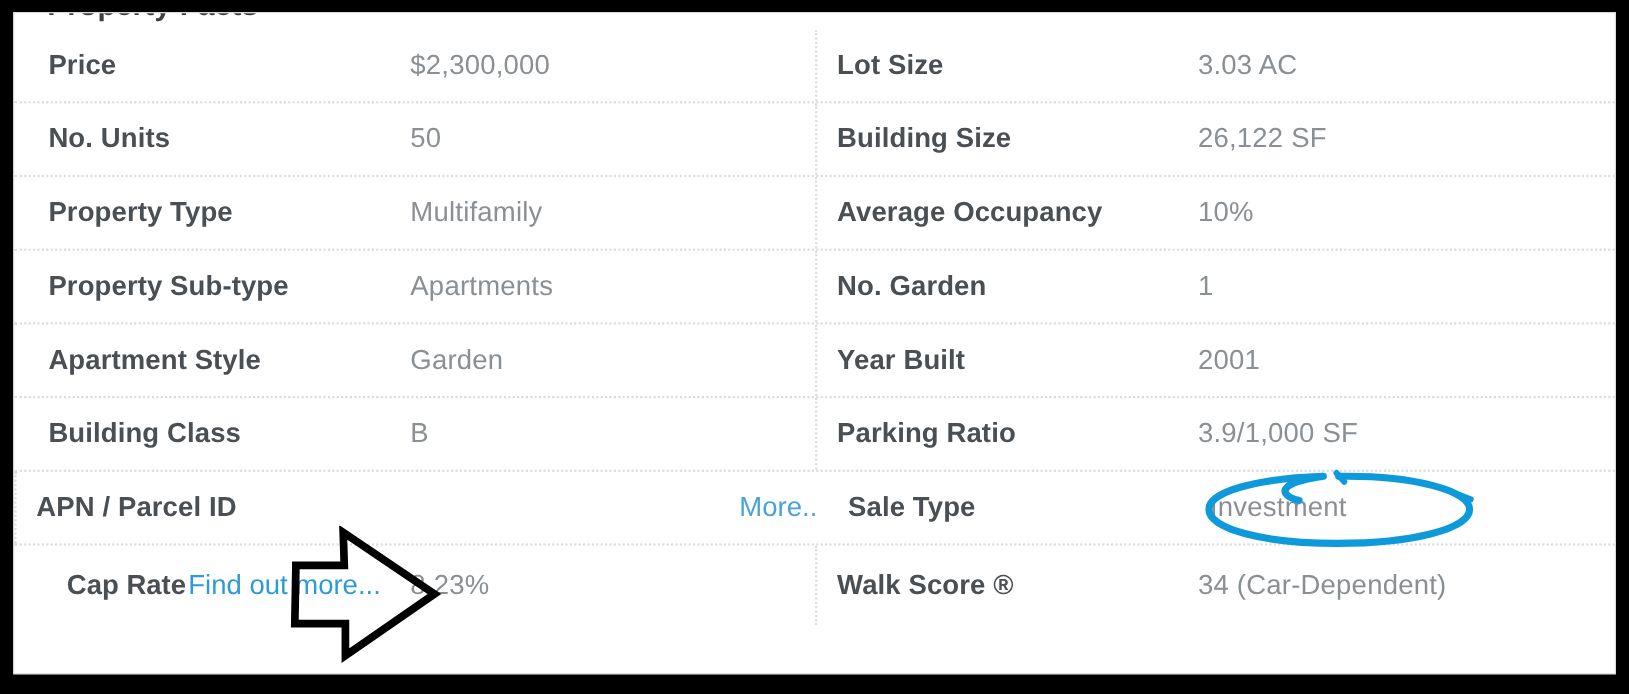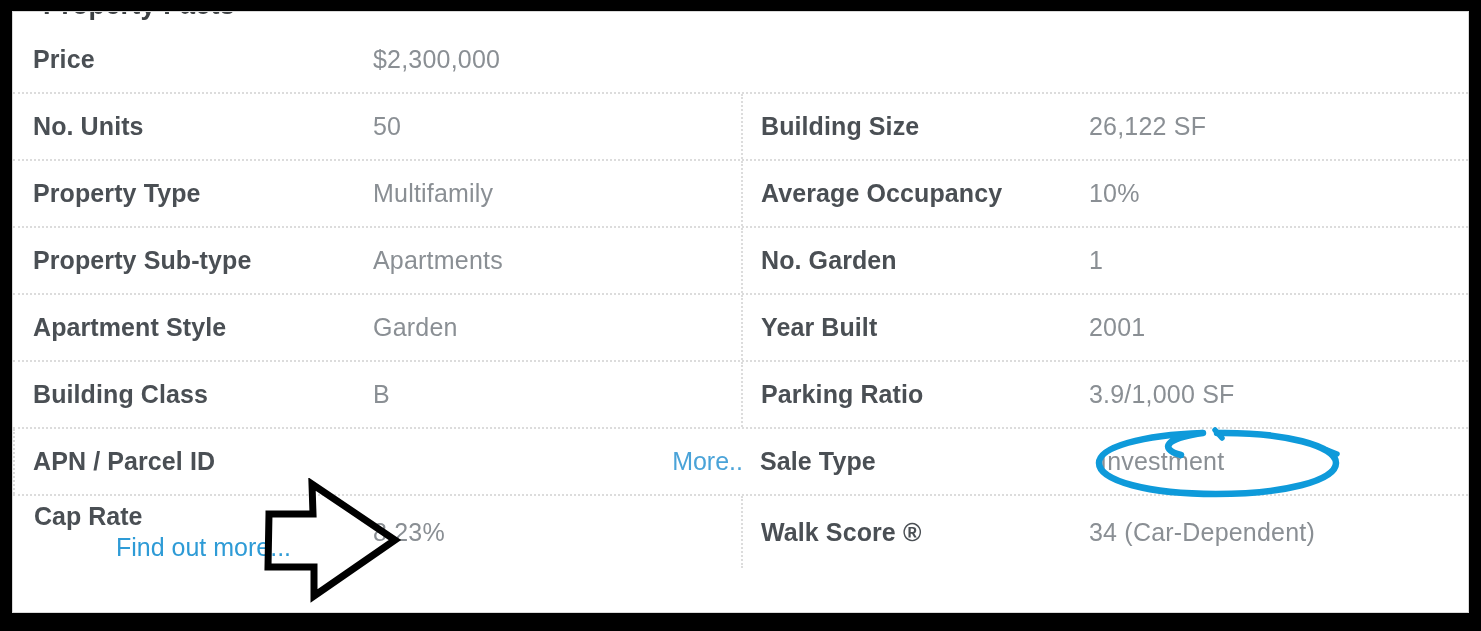--- a/index.html
+++ b/index.html
@@ -72,42 +72,41 @@
     align-items: center;
     height: 100%;
     position: relative;
   }
 
   .cell.left-half  { width: 728px; }
   .cell.right-half { width: 727px; border-left: 2px dotted #dcdcdc; }
 
   .lbl {
     width: 360px;
-    padding-left: 20px;
+    padding-left: 31px;
     font-size: 25px;
     font-weight: bold;
     color: #4a4f54;
     letter-spacing: .1px;
     white-space: nowrap;
   }
   .cell.right-half .lbl { width: 346px; padding-left: 18px; }
 
   .val {
     font-size: 25px;
     color: #8a8f94;
     letter-spacing: .2px;
     white-space: nowrap;
   }
 
   
   .lbl-stack {
     width: 360px;
     padding-left: 21px;
     display: flex;
-    flex-direction: column;
     justify-content: center;
     gap: 2px;
   }
   .lbl-stack .lbl-line {
     font-size: 25px;
     font-weight: bold;
     color: #4a4f54;
     white-space: nowrap;
   }
   .link {
@@ -154,20 +153,24 @@
     <div id="panel">
 
       <div id="section-title">Property Facts</div>
 
       <div id="grid">
 
         <div class="row">
           <div class="cell left-half">
             <div class="lbl">Price</div>
             <div class="val">$2,300,000</div>
+          </div>
+          <div class="cell right-half">
+            <div class="lbl">Lot Size</div>
+            <div class="val">3.03 AC</div>
           </div>
         </div>
 
         <div class="row">
           <div class="cell left-half">
             <div class="lbl">No. Units</div>
             <div class="val">50</div>
           </div>
           <div class="cell right-half">
             <div class="lbl">Building Size</div>

